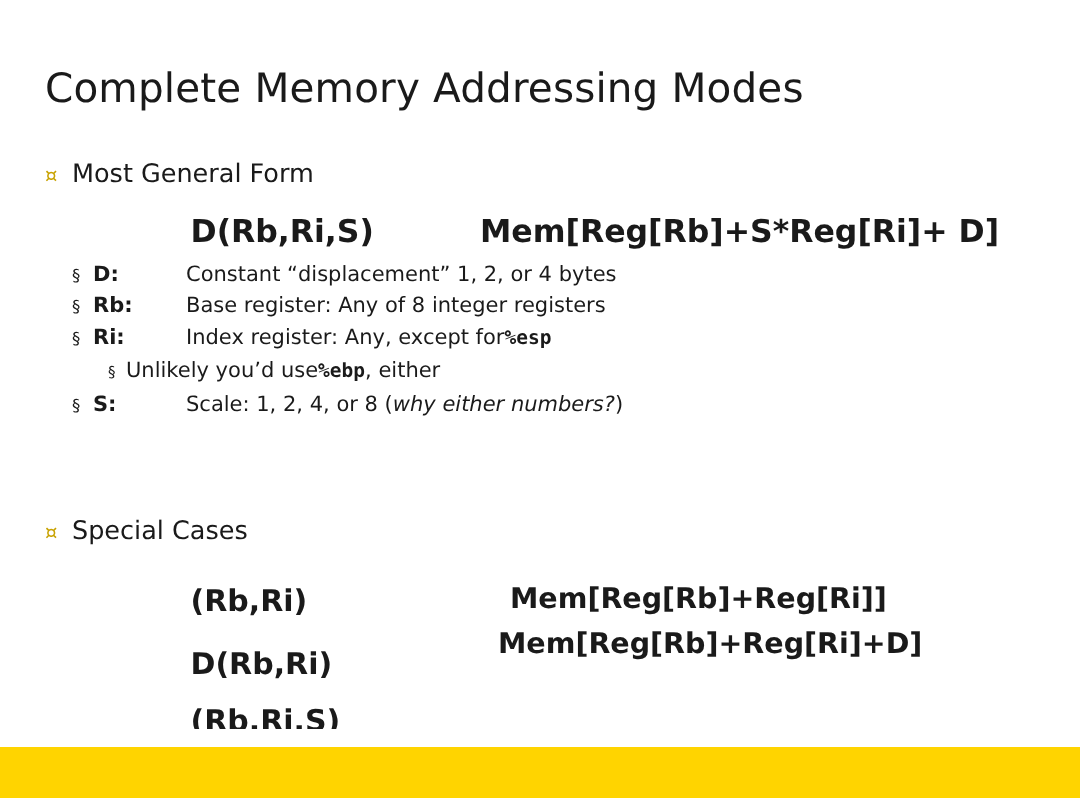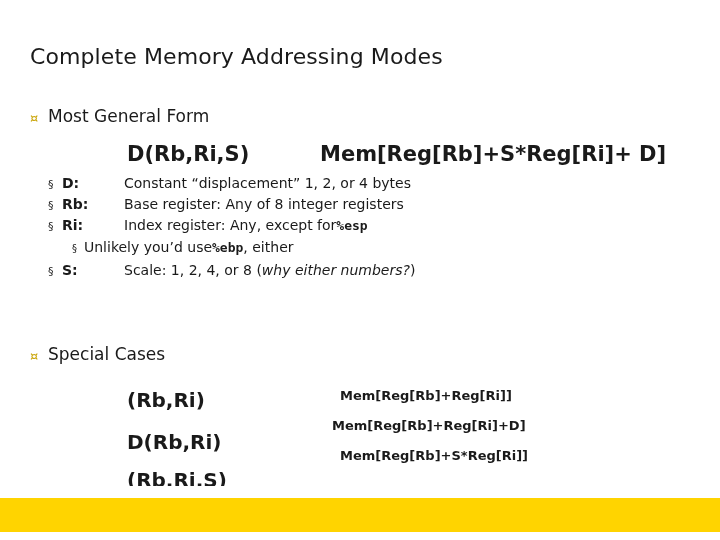--- a/index.html
+++ b/index.html
@@ -18,21 +18,21 @@
     position: absolute;
     left: 0; top: 0;
     width: 720px;
     height: 540px;
     background: #ffffff;
   }
   .title {
     position: absolute;
     left: 30px;
     top: 44px;
-    font-size: 22px;
+    font-size: 27px;
     color: #1a1a1a;
     font-weight: normal;
     letter-spacing: 0.1px;
     white-space: nowrap;
   }
 
   
   .l1 {
     position: absolute;
     display: flex;
@@ -108,21 +108,21 @@
 
   .tbl-left {
     position: absolute;
     font-size: 20px;
     font-weight: bold;
     color: #1a1a1a;
     white-space: nowrap;
   }
   .tbl-right {
     position: absolute;
-    font-size: 13px;
+    font-size: 19px;
     font-weight: bold;
     color: #1a1a1a;
     white-space: nowrap;
   }
 
   .footer-bar-white {
     position: absolute;
     left: 0;
     bottom: 42px;
     width: 720px;
@@ -200,19 +200,18 @@
     <span class="txt">Special Cases</span>
   </div>
 
   <div class="tbl-left" style="left:127px; top:388px;">(Rb,Ri)</div>
   <div class="tbl-right" style="left:340px; top:388px;">Mem[Reg[Rb]+Reg[Ri]]</div>
 
   <div class="tbl-left" style="left:127px; top:430px;">D(Rb,Ri)</div>
   <div class="tbl-right" style="left:332px; top:418px;">Mem[Reg[Rb]+Reg[Ri]+D]</div>
 
   <div class="tbl-left" style="left:127px; top:468px;">(Rb,Ri,S)</div>
-  <div class="tbl-right" style="left:340px; top:448px;">Mem[Reg[Rb]+S*Reg[Ri]]</div>
 
   <div class="footer-bar-white"></div>
   <div class="footer-bar-gold"></div>
   <div class="footer-bar-bottom"></div>
 
 </div>
 
 </body></html>

